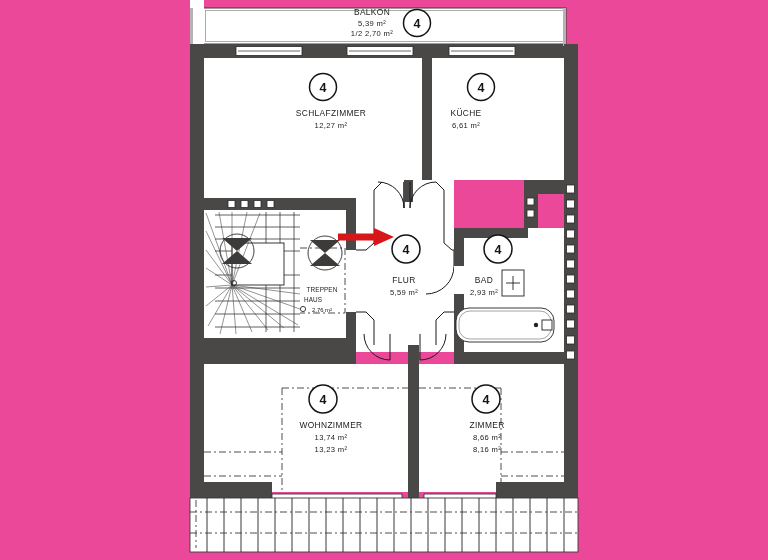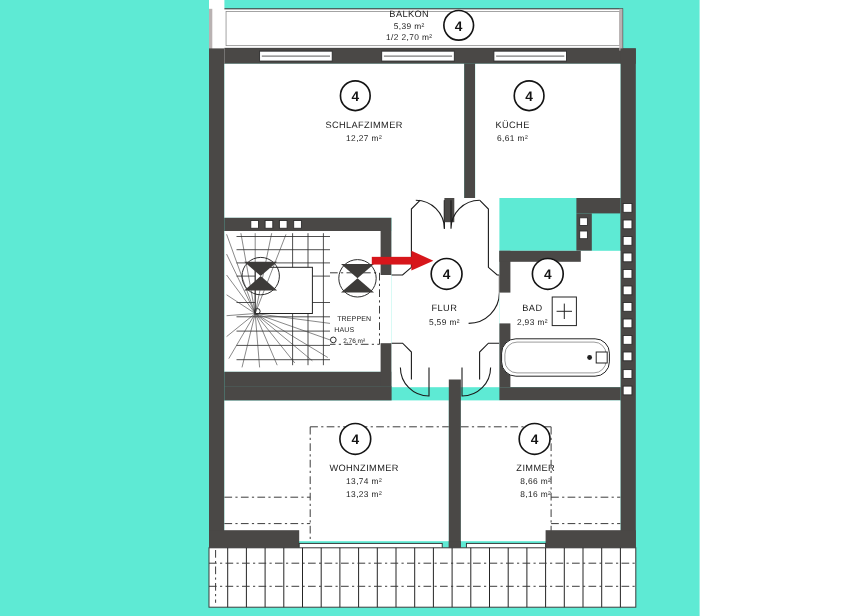--- a/index.html
+++ b/index.html
@@ -8,23 +8,23 @@
     background: #ffffff;
   }
   body {
     width: 768px;
     height: 560px;
     font-family: "Liberation Sans", sans-serif;
     overflow: hidden;
   }
   #plan-root {
     position: relative;
-    width: 636px;
+    width: 768px;
     height: 560px;
-    background: #5eead4;
+    background: #ec4899;
   }
   #plan-svg {
     position: absolute;
     left: 0;
     top: 0;
   }
   .lbl {
     font-family: "Liberation Sans", sans-serif;
     fill: #1b1b1b;
     text-anchor: middle;

